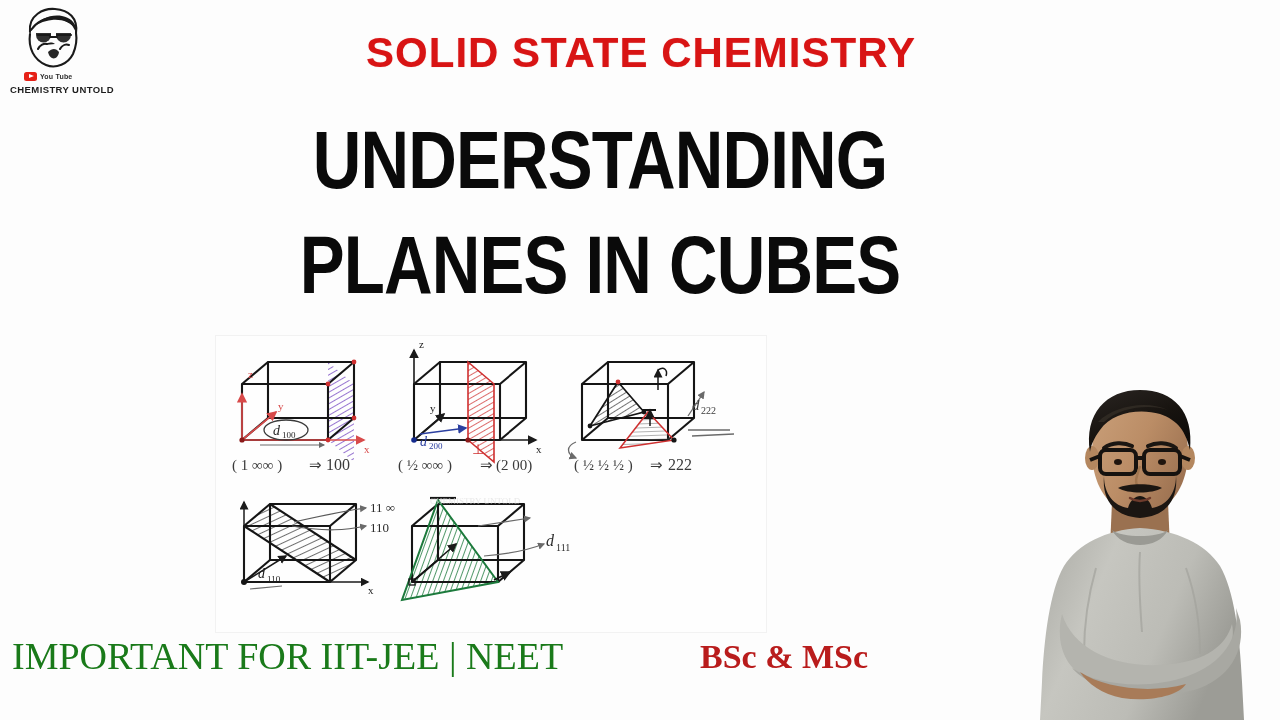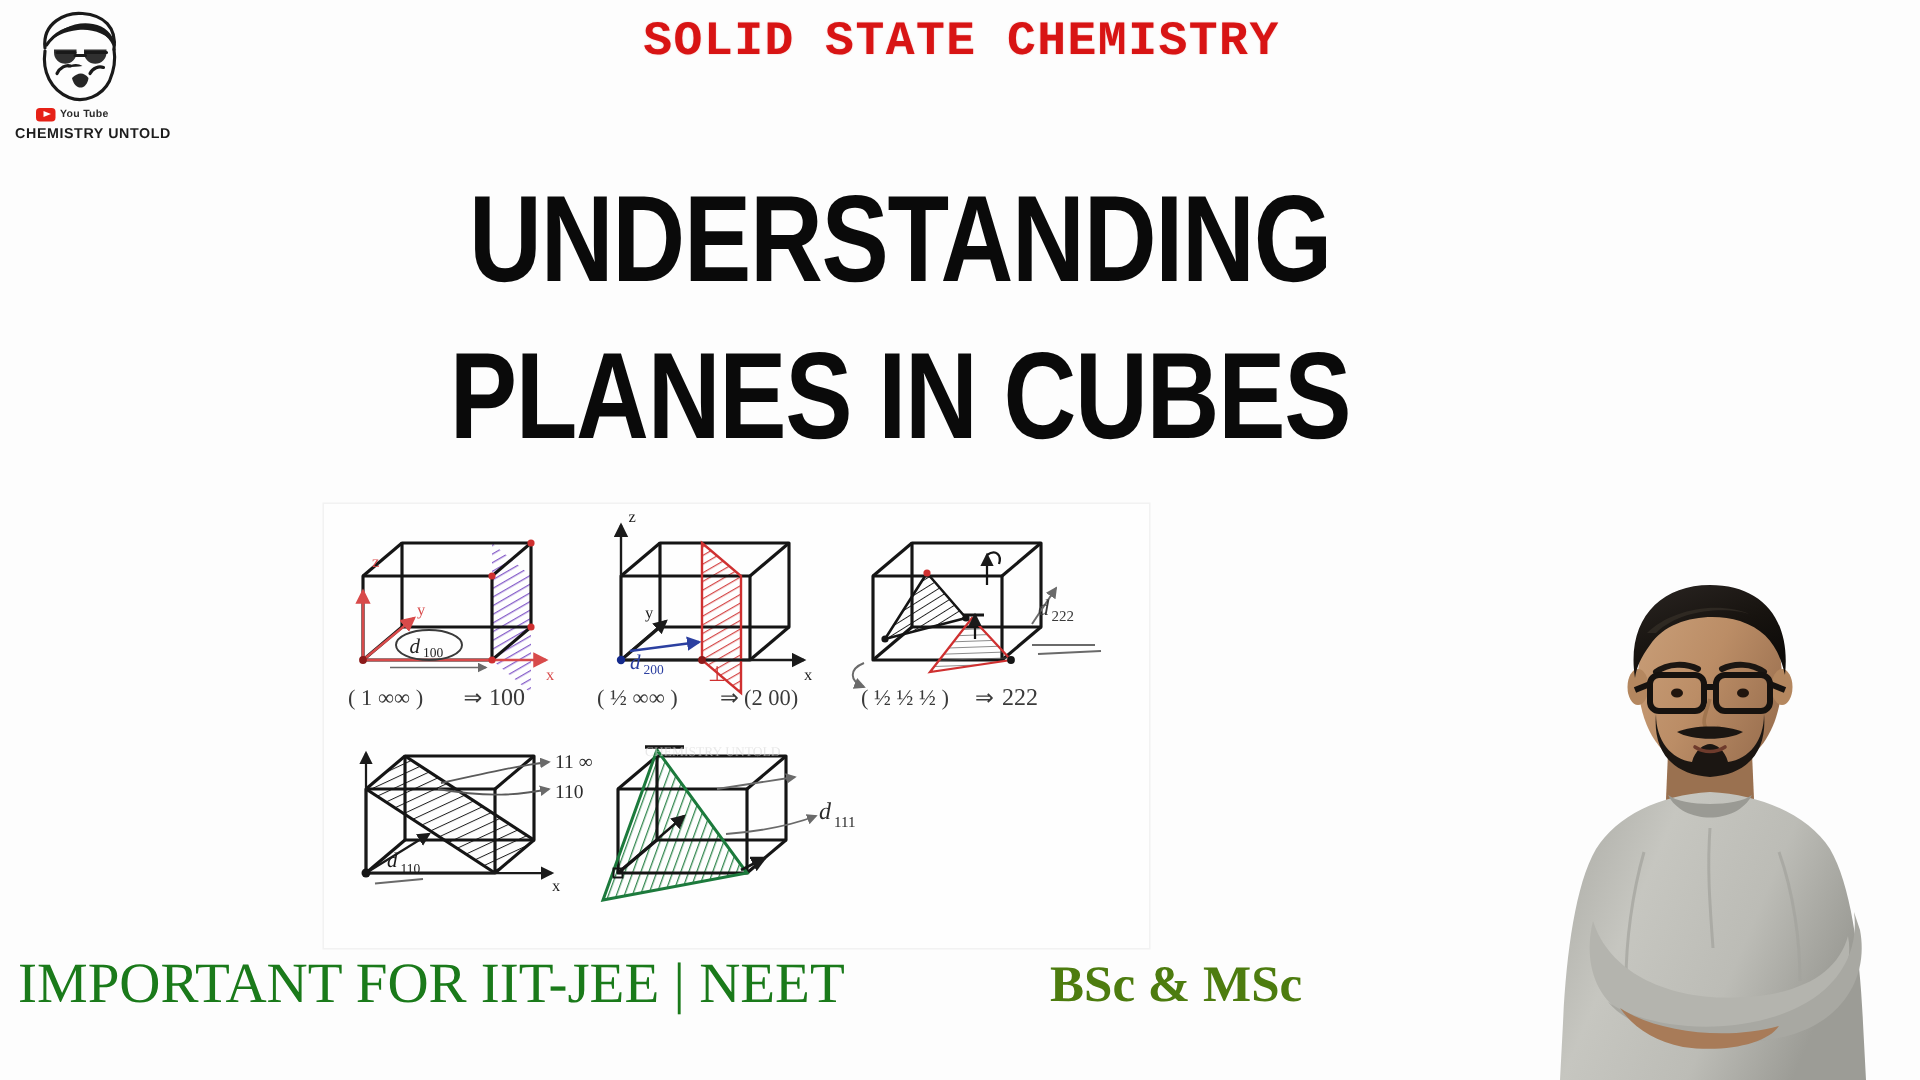--- a/index.html
+++ b/index.html
@@ -16,44 +16,44 @@
   .brand-face{position:absolute;left:8px;top:0;width:78px;height:68px;}
   .yt-row{position:absolute;left:18px;top:68px;display:flex;align-items:center;gap:3px;}
   .yt-play{width:13px;height:9px;background:#e62117;border-radius:2.5px;position:relative;}
   .yt-play:after{content:"";position:absolute;left:4.6px;top:2px;border-left:5px solid #fff;border-top:2.6px solid transparent;border-bottom:2.6px solid transparent;}
   .yt-word{font-size:7px;font-weight:700;color:#2b2b2b;letter-spacing:.2px;}
   .brand-name{position:absolute;left:4px;top:80px;width:104px;text-align:center;
     font-size:9.5px;font-weight:700;color:#1c1c1c;letter-spacing:.4px;}
 
   
   .kicker{
-    position:absolute;left:186px;top:12px;width:910px;text-align:center;
-    font-family:Liberation Mono, monospace;font-weight:700;
-    font-size:32px;line-height:1;color:#d81414;letter-spacing:1px;
+    position:absolute;left:186px;top:32px;width:910px;text-align:center;
+    font-family:Liberation Sans, sans-serif;font-weight:700;
+    font-size:42px;line-height:1;color:#d81414;letter-spacing:1px;
     text-shadow:0 0 1px rgba(216,20,20,.35);
   }
   .maintitle{
     position:absolute;left:150px;top:108px;width:900px;text-align:center;
     color:#0a0a0a;font-family:"Liberation Sans", sans-serif;font-weight:700;
     font-size:82px;line-height:1.28;letter-spacing:-1px;
     transform:scaleX(.82);transform-origin:50% 0;
   }
   .maintitle .l2{display:block;}
 
   
   .footer{position:absolute;left:0;top:634px;width:1000px;height:56px;}
   .foot-green{
     position:absolute;left:12px;top:0;
     font-family:"Liberation Serif", serif;font-weight:400;font-size:38px;
     color:#1a7a1a;letter-spacing:0px;white-space:nowrap;
   }
   .foot-black{
     position:absolute;left:700px;top:4px;
     font-family:"Liberation Serif", serif;font-weight:700;font-size:34px;
-    color:#4d7c0f;white-space:nowrap;
+    color:#b91c1c;white-space:nowrap;
   }
 
   
   .board{
     position:absolute;left:216px;top:336px;width:550px;height:296px;
     background:#fefefe;box-shadow:0 0 0 1px #f2f2f2;
   }
   .board svg{display:block;width:100%;height:100%;}
   .hand{font-family:"Liberation Serif", serif;}
 

